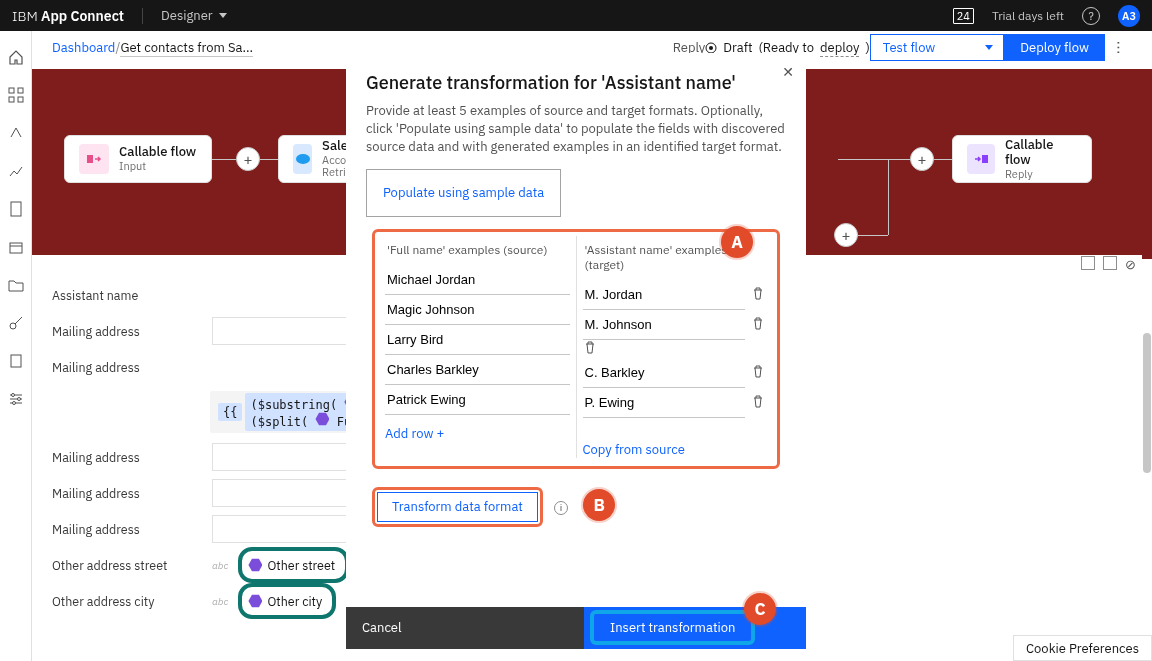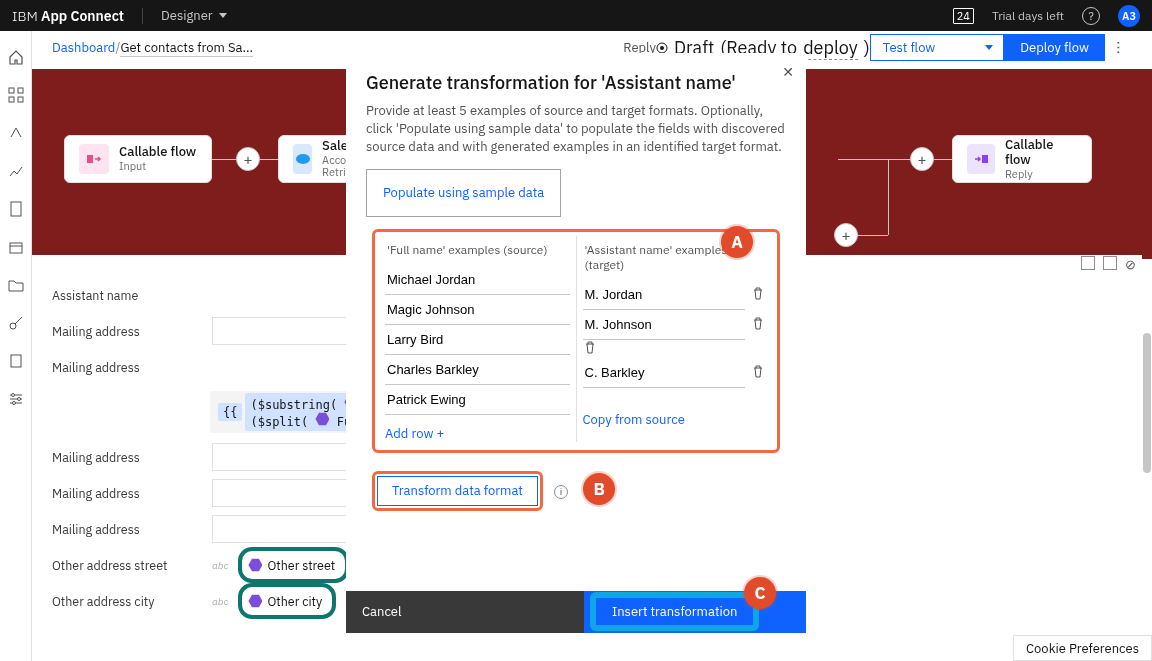--- a/index.html
+++ b/index.html
@@ -18,21 +18,21 @@
   .chev{width:0;height:0;border-left:4px solid transparent;border-right:4px solid transparent;border-top:5px solid #c6c6c6;}
   .leftnav{position:absolute;top:31px;left:0;bottom:0;width:32px;background:#fff;border-right:1px solid #e0e0e0;display:flex;flex-direction:column;align-items:center;padding-top:18px;gap:22px;}
   .leftnav .ico{width:16px;height:16px;color:#525252;display:flex;align-items:center;justify-content:center;}
   .pagewrap{position:absolute;top:31px;left:32px;right:0;bottom:0;background:#fff;}
   .crumbbar{height:33px;display:flex;align-items:center;padding:0 20px;}
   .crumbbar a{color:#0f62fe;text-decoration:none;font-size:13px;}
   .crumbbar .sep{color:#8d8d8d;}
   .crumbbar .flowname{color:#161616;border-bottom:1px solid #c6c6c6;}
   .crumbbar .spacer2{flex:1;}
   .crumbbar .saved{color:#525252;font-size:13px;}
-  .crumbbar .draft{display:flex;align-items:center;gap:6px;color:#161616;font-size:18px;}
+  .crumbbar .draft{display:flex;align-items:center;gap:6px;color:#161616;font-size:13px;}
   .draft-dashed{border-bottom:1px dashed #8d8d8d;}
   .btn-outline{display:flex;align-items:center;gap:50px;border:1px solid #0f62fe;color:#0f62fe;background:#fff;height:27px;padding:0 10px 0 12px;font-size:13px;}
   .btn-outline .chev{border-top-color:#0f62fe;}
   .btn-primary{display:flex;align-items:center;background:#0f62fe;color:#fff;height:27px;padding:0 16px;font-size:13px;}
   .kebab{color:#525252;padding:0 6px;font-size:14px;letter-spacing:1px; transform:rotate(90deg);}
   .canvas{position:absolute;top:38px;left:0;right:0;height:190px;background:#7f1d1d;text-decoration:underline;}
   .node{position:absolute;background:#fff;border:1px solid #e0e0e0;border-radius:6px;height:48px;display:flex;align-items:center;gap:10px;padding:0 14px;}
   .node .sq{width:30px;height:30px;border-radius:4px;display:flex;align-items:center;justify-content:center;}
   .sq.pink{background:#fde4f0;}
   .sq.blue{background:#d7e8ff;}
@@ -76,21 +76,21 @@
   .trash{color:#525252;width:16px;cursor:pointer;}
   .addrow{color:#0f62fe;font-size:13px;margin-top:10px;display:inline-block;cursor:pointer;}
   .copyfrom{color:#0f62fe;font-size:13px;margin-top:23px;display:inline-block;}
   .transform-wrap{margin:18px 6px 6px 6px;}
   .transform-btn{border:3px solid #ed6a45;border-radius:6px;padding:2px;display:inline-block;}
   .transform-btn-inner{display:inline-flex;align-items:center;height:30px;border:1px solid #0f62fe;color:#0f62fe;font-size:13px;padding:0 14px;}
   .info-ico{display:inline-flex;width:14px;height:14px;border:1px solid #8d8d8d;border-radius:50%;color:#525252;font-size:10px;align-items:center;justify-content:center;margin-left:8px;}
   .modal-foot{display:flex;height:42px;}
   .modal-foot .cancel{flex:1;background:#393939;color:#fff;display:flex;align-items:center;padding-left:16px;font-size:13px;}
   .modal-foot .insert-wrap{flex:1;background:#0f62fe;display:flex;align-items:center;justify-content:flex-start;}
-  .insert-outline{margin:4px 6px;border:6px solid #0ea5e9;border-radius:6px;padding:5px 16px;color:#fff;font-size:13px;}
+  .insert-outline{margin:4px 6px;border:4px solid #0ea5e9;border-radius:6px;padding:5px 16px;color:#fff;font-size:13px;}
   .annot{position:absolute;width:32px;height:32px;border-radius:50%;background:#e14b2a;color:#fff;display:flex;align-items:center;justify-content:center;font-weight:700;font-size:17px;box-shadow:0 0 0 2px rgba(225,75,42,0.25);}
   .cookie{position:absolute;right:0;bottom:0;height:26px;background:#fff;border:1px solid #e0e0e0;padding:0 12px;display:flex;align-items:center;font-size:13px;color:#161616;}
   .scrolltrack{position:absolute;right:0;top:224px;bottom:26px;width:10px;background:transparent;}
   .scrollthumb{position:absolute;right:1px;width:8px;height:140px;top:78px;background:#c6c6c6;border-radius:4px;}
 </style>
 </head>
 <body>
 
 <div class="topbar">
   <div class="brand">
@@ -348,20 +348,26 @@
               <span class="trash"><svg width="14" height="14" viewBox="0 0 14 14">
                   <path d="M3 4h8M5 4V2h4v2M4 4l1 9h4l1-9" fill="none" stroke="#525252"></path>
                 </svg></span>
             </div>
           <div class="row-pair">
               <input class="ex-input" value="C. Barkley" style="">
               <span class="trash"><svg width="14" height="14" viewBox="0 0 14 14">
                   <path d="M3 4h8M5 4V2h4v2M4 4l1 9h4l1-9" fill="none" stroke="#525252"></path>
                 </svg></span>
             </div>
+          <div class="row-pair">
+              <input class="ex-input" value="P. Ewing" style="">
+              <span class="trash"><svg width="14" height="14" viewBox="0 0 14 14">
+                  <path d="M3 4h8M5 4V2h4v2M4 4l1 9h4l1-9" fill="none" stroke="#525252"></path>
+                </svg></span>
+            </div>
           <span class="copyfrom">Copy from source</span>
         </div>
       </div>
       <span class="annot" style="top:-6px;right:24px;">A</span>
     </div>
 
     <div class="transform-wrap">
       <span class="transform-btn">
         <span class="transform-btn-inner">Transform data format</span>
       </span>

